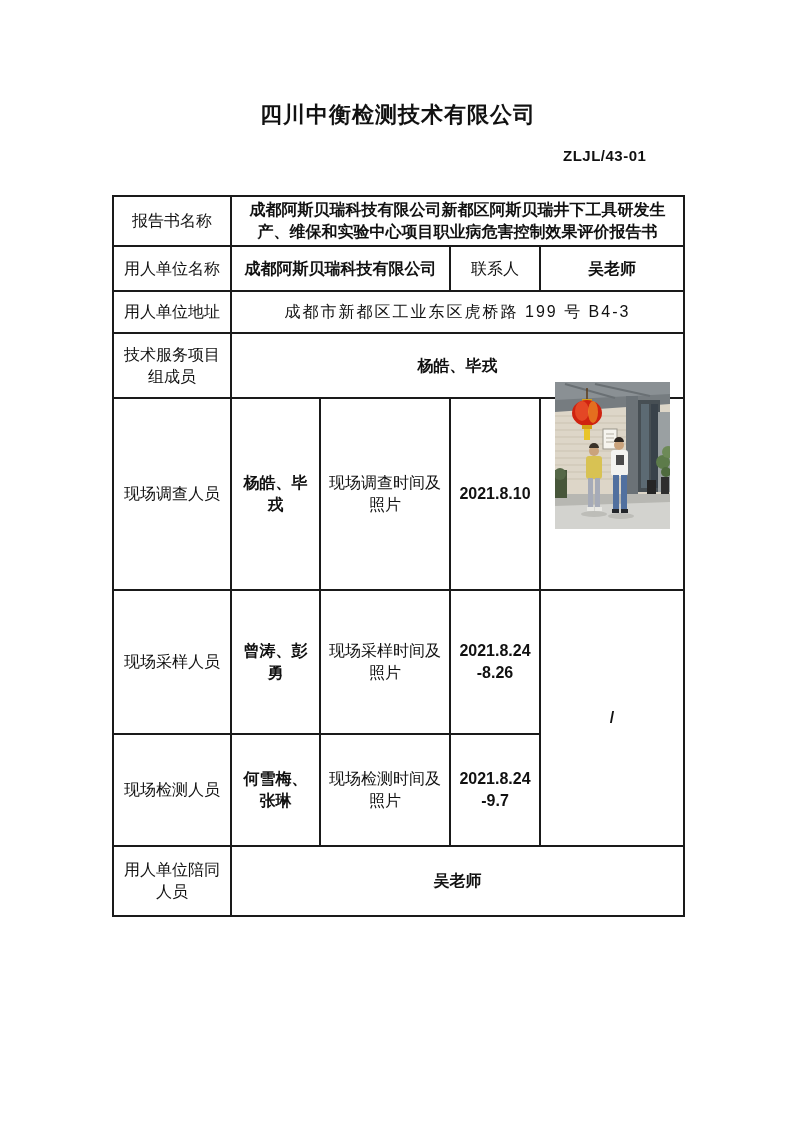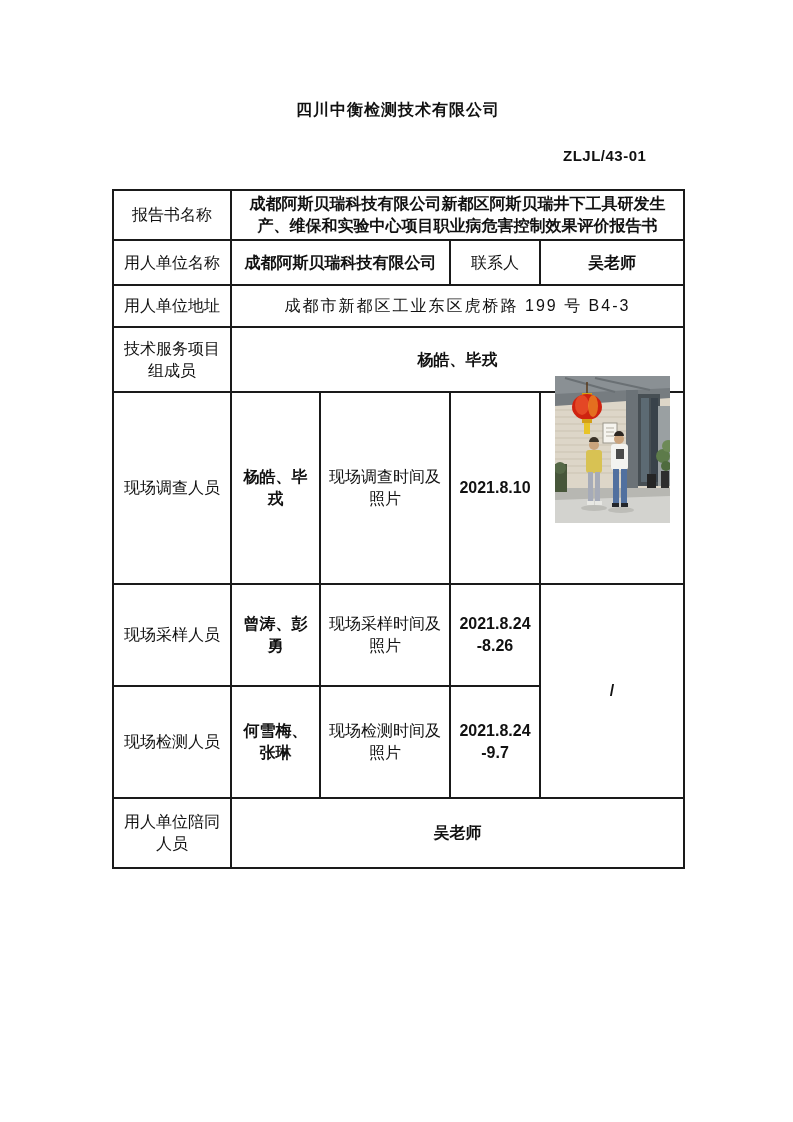--- a/index.html
+++ b/index.html
@@ -4,33 +4,33 @@
 <style>
   * { margin:0; padding:0; box-sizing:border-box; }
   html,body { background:#ffffff; }
   body {
     width:793px; height:1122px; position:relative;
     font-family:"Liberation Sans", sans-serif;
     color:#111;
   }
   .doc-title {
     position:absolute; left:113px; top:100px; width:570px;
-    text-align:center; font-size:16px; font-weight:bold; letter-spacing:1px;
+    text-align:center; font-size:22px; font-weight:bold; letter-spacing:1px;
   }
   .subtitle-row { position:absolute; left:113px; top:141px; width:570px; height:32px; }
   .doc-subtitle {
     position:absolute; left:94px; top:0;
     font-size:21px; font-weight:bold; letter-spacing:1px;
   }
   .doc-code {
     position:absolute; left:450px; top:6px;
     font-size:15px; font-weight:bold; letter-spacing:0.5px;
   }
   table.form {
-    position:absolute; left:112px; top:189px;
+    position:absolute; left:112px; top:195px;
     border-collapse:collapse; table-layout:fixed; width:571px;
   }
   table.form td {
     border:2px solid #1a1a1a;
     text-align:center; vertical-align:middle;
     font-size:16px; line-height:22px;
     padding:2px 6px;
     overflow:visible;
   }
   td.lbl { padding:2px 10px; }
@@ -39,21 +39,21 @@
   td.address { letter-spacing:2px; font-size:16px; }
   td.time-lbl { padding:2px 9px; }
   td.date-cell { font-weight:bold; font-size:17px; line-height:24px; padding:2px 2px; }
   td.names { font-weight:bold; font-size:17px; line-height:24px; padding:2px 5px; }
   td.photo-cell { position:relative; }
   .site-photo {
     position:absolute; left:14px; top:-17px; width:115px; height:147px;
     z-index:3; display:block;
   }
   .r1 { height:49px; } .r2 { height:45px; } .r3 { height:42px; } .r4 { height:65px;margin-top:48px; }
-  .r5 { height:192px; } .r6 { height:102px; } .r7 { height:112px; } .r8 { height:70px;margin-left:16px; }
+  .r5 { height:192px; } .r6 { height:144px; } .r7 { height:112px; } .r8 { height:70px;margin-left:16px; }
   .slash-cell { font-weight:bold; font-size:18px; }
 </style>
 </head>
 <body>
 
 <div class="doc-title">四川中衡检测技术有限公司</div>
 
 <div class="subtitle-row">
   <span class="doc-code">ZLJL/43-01</span>
 </div>

